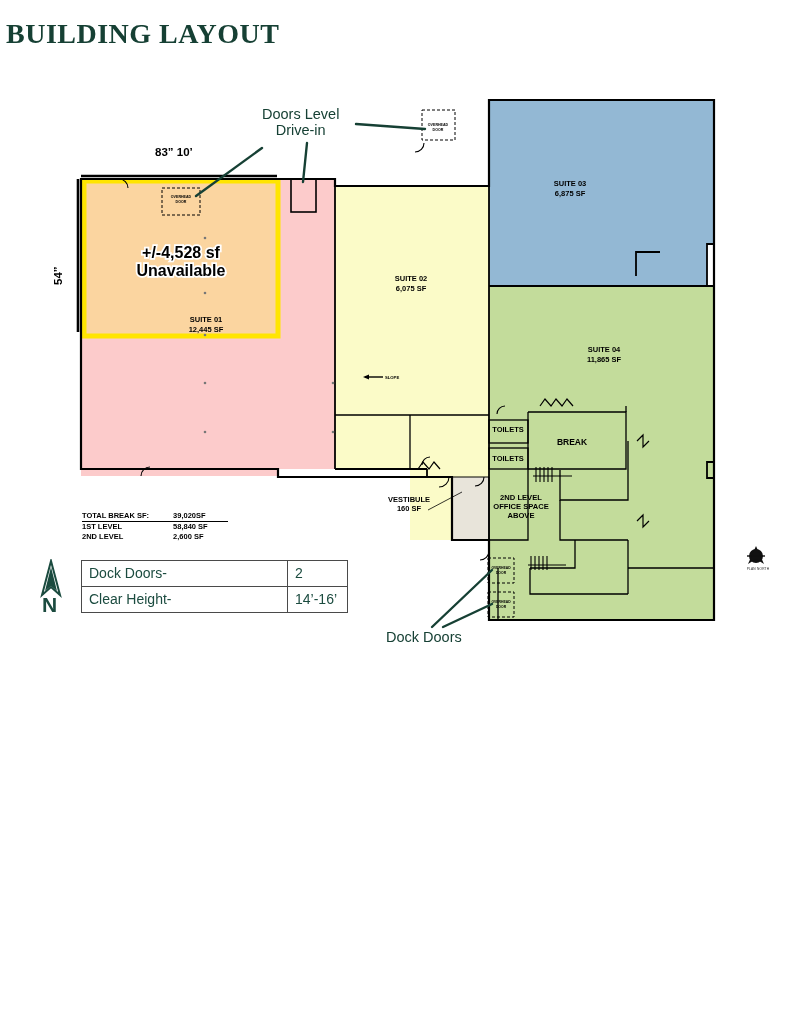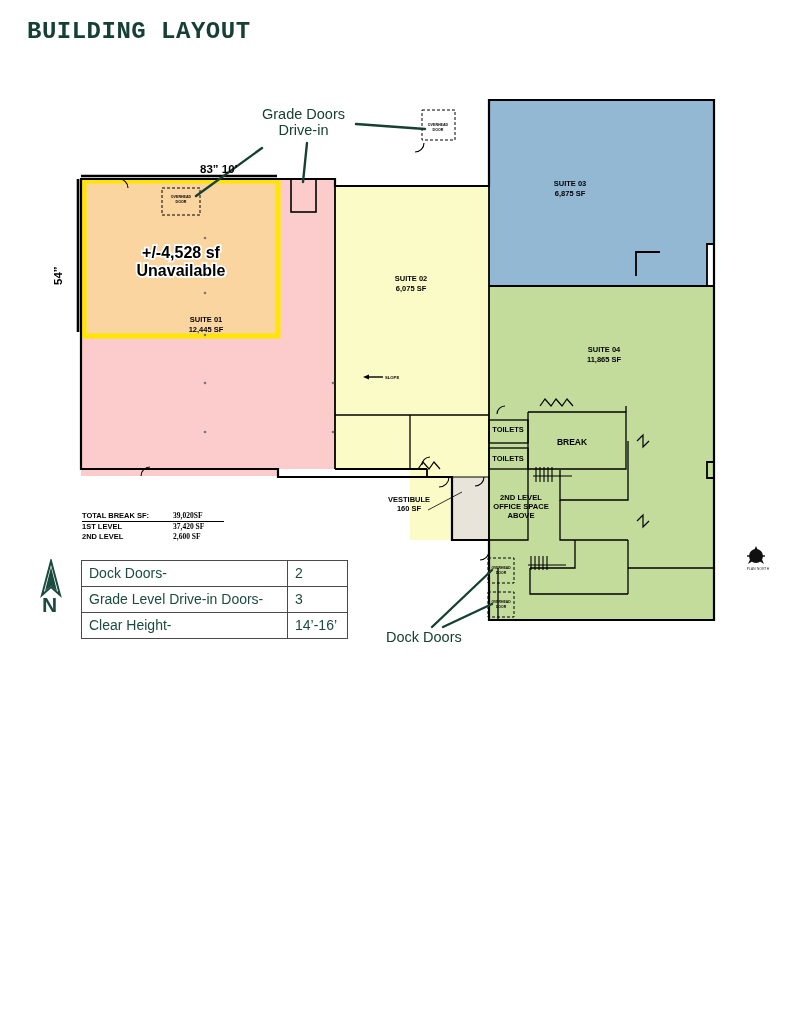--- a/index.html
+++ b/index.html
@@ -1,22 +1,22 @@
 <!DOCTYPE html>
 <html><head>
 <meta charset="utf-8">
 <style>
   html,body{margin:0;padding:0;background:#ffffff;}
   body{width:794px;height:1033px;position:relative;
        font-family:"Liberation Sans",sans-serif;overflow:hidden;}
 
   #page-title{
-    position:absolute;left:27px;top:18px;
-    font-family:Liberation Mono, monospace;
-    font-weight:bold;font-size:24px;letter-spacing:.5px;
+    position:absolute;left:6px;top:18px;
+    font-family:Liberation Serif, serif;
+    font-weight:bold;font-size:28px;letter-spacing:.5px;
     color:#164034;white-space:nowrap;
   }
 
   #plan{position:absolute;left:0;top:0;width:794px;height:700px;}
   #plan svg{display:block;}
 
   .annot{
     position:absolute;color:#164034;
     font-family:"Liberation Sans",sans-serif;
     font-size:14.5px;line-height:1.12;white-space:pre;
@@ -28,21 +28,21 @@
   }
   #dim-vert{transform:rotate(-90deg);transform-origin:left top;}
 
   #build-summary{
     position:absolute;left:82px;top:511px;
     font-size:7.5px;font-weight:bold;color:#000;
     font-family:"Liberation Sans",sans-serif;
   }
   #build-summary table{border-collapse:collapse;}
   #build-summary td{padding:0 0 1px 0;white-space:nowrap;}
-  #build-summary td.val{padding-left:24px;font-family:Liberation Serif, serif;}
+  #build-summary td.val{padding-left:24px;}
   #build-summary tr.tot td{border-bottom:1px solid #000;}
   #build-summary tr.tot td.val{padding-right:22px;}
 
   #spec-table{
     position:absolute;left:81px;top:560px;
     border-collapse:collapse;color:#1b4b3f;
     font-family:"Liberation Sans",sans-serif;font-size:14px;
   }
   #spec-table td{
     border:1px solid #4a4a4a;padding:4px 7px 5px 7px;
@@ -253,37 +253,37 @@
   </g>
 
   <g transform="translate(756,560)">
     <circle cx="0" cy="-4" r="7" fill="#111"></circle>
     <path d="M0,-14 L-8,4 L0,-1 L8,4 Z" fill="#111"></path>
     <line x1="-9" y1="-4" x2="9" y2="-4" stroke="#111" stroke-width="1.4"></line>
   </g>
 </svg>
 </div>
 
-<div class="dimlabel" id="dim-horiz" style="left:155px;top:163px;margin-left:45px;">83” 10’</div>
+<div class="dimlabel" id="dim-horiz" style="left:155px;top:146px;">83” 10’</div>
 <div class="dimlabel" id="dim-vert" style="left:52px;top:285px;">54”</div>
 
-<div class="annot" id="callout-grade" style="left:262px;top:106px;text-align:center;">Grade Doors
+<div class="annot" id="callout-grade" style="left:262px;top:106px;text-align:center;">Doors Level
 Drive-in</div>
 <div class="annot" id="callout-dock" style="left:386px;top:629px;text-align:center;">Dock Doors</div>
 
 <div id="build-summary">
   <table>
     <tbody>
         <tr class="tot">
       <td>TOTAL BREAK SF:</td>
       <td class="val">39,020SF</td>
     </tr>
     <tr>
       <td>1ST LEVEL</td>
-      <td class="val">37,420 SF</td>
+      <td class="val">58,840 SF</td>
     </tr>
     <tr>
       <td>2ND LEVEL</td>
       <td class="val">2,600 SF</td>
     </tr>
   </tbody>
     </table>
 </div>
 
 <div id="north-marker">
@@ -294,24 +294,20 @@
   <div class="glyph">N</div>
 </div>
 
 <table id="spec-table">
   <tbody>
       <tr>
     <td class="k">Dock Doors-</td>
     <td class="v">2</td>
   </tr>
   <tr>
-    <td class="k">Grade Level Drive-in Doors-</td>
-    <td class="v">3</td>
-  </tr>
-  <tr>
     <td class="k">Clear Height-</td>
     <td class="v">14’-16’</td>
   </tr>
 </tbody>
   </table>
 
 <div id="plan-north">
   <div class="cap" style="margin-top:20px;">PLAN NORTH</div>
 </div>
 

